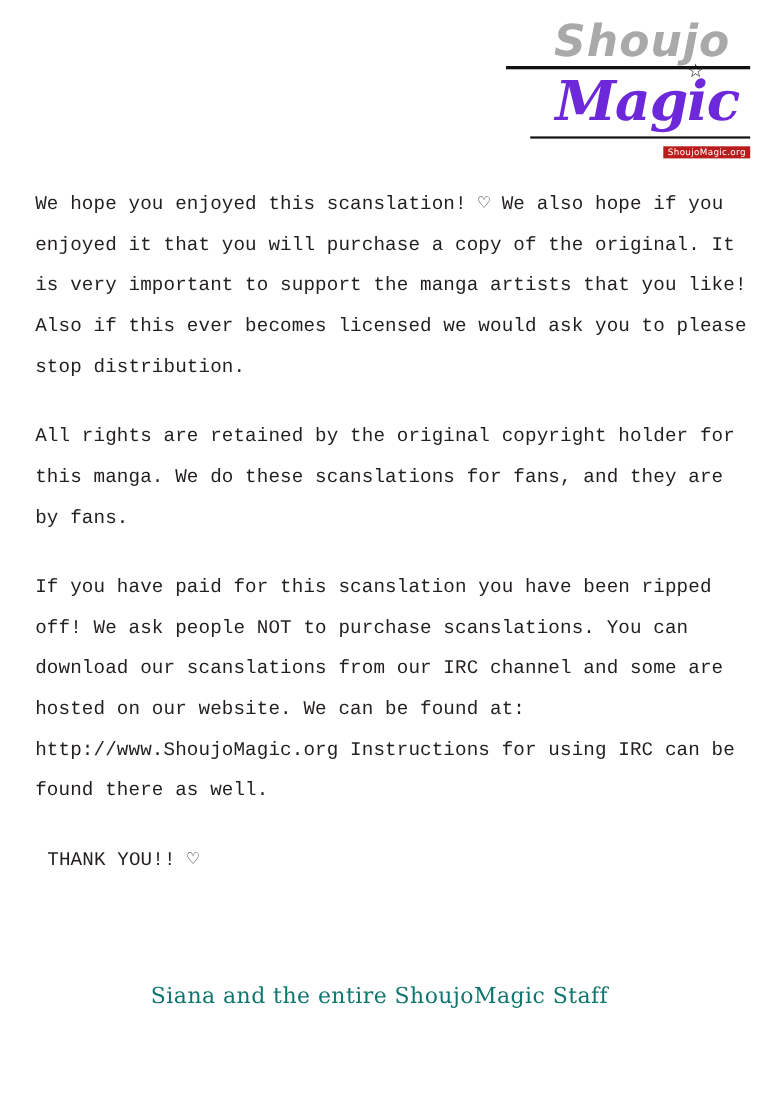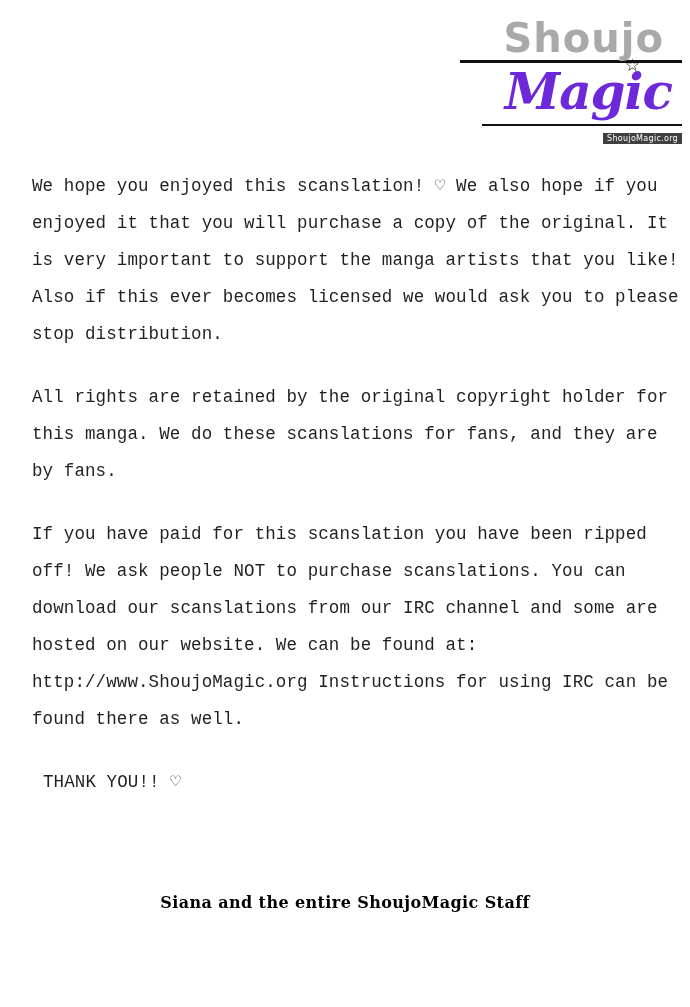--- a/index.html
+++ b/index.html
@@ -27,20 +27,21 @@
   .logo-shoujo {
     font-family: "DejaVu Sans", sans-serif;
     font-weight: bold;
     font-size: 40px;
     letter-spacing: 1px;
     color: #a9a9a9;
     line-height: 40px;
     margin: 0;
     padding-right: 18px;
     display: block;
+    font-style: italic;
   }
   .logo-rule {
     height: 3px;
     background: #111111;
     margin: 2px 0 0 38px;
   }
   .logo-magic-row {
     position: relative;
     height: 58px;
   }
@@ -61,21 +62,21 @@
     right: 42px;
     top: -6px;
     color: #111111;
     font-size: 17px;
     line-height: 17px;
   }
   .logo-url {
     font-family: "DejaVu Sans", sans-serif;
     font-size: 8px;
     color: #ffffff;
-    background: #404040;
+    background: #b91c1c;
     display: inline-block;
     padding: 1px 4px;
     letter-spacing: 0.3px;
     margin-top: 1px;
   }
   .logo-underline {
     height: 2px;
     background: #111111;
     margin: 3px 0 0 60px;
   }
@@ -101,23 +102,23 @@
   }
 
   
   .signature {
     position: absolute;
     left: 0;
     right: 0;
     top: 893px;
     text-align: center;
     font-family: "DejaVu Serif", serif;
-    font-weight: bold;
-    font-size: 16px;
-    color: #000000;
+    font-weight: normal;
+    font-size: 20px;
+    color: #0f766e;
     letter-spacing: 0.4px;
   }
 </style>
 </head>
 <body>
 
 <div class="logo-wrap">
   <span class="logo-shoujo">Shoujo</span>
   <div class="logo-rule"></div>
   <div class="logo-magic-row">

